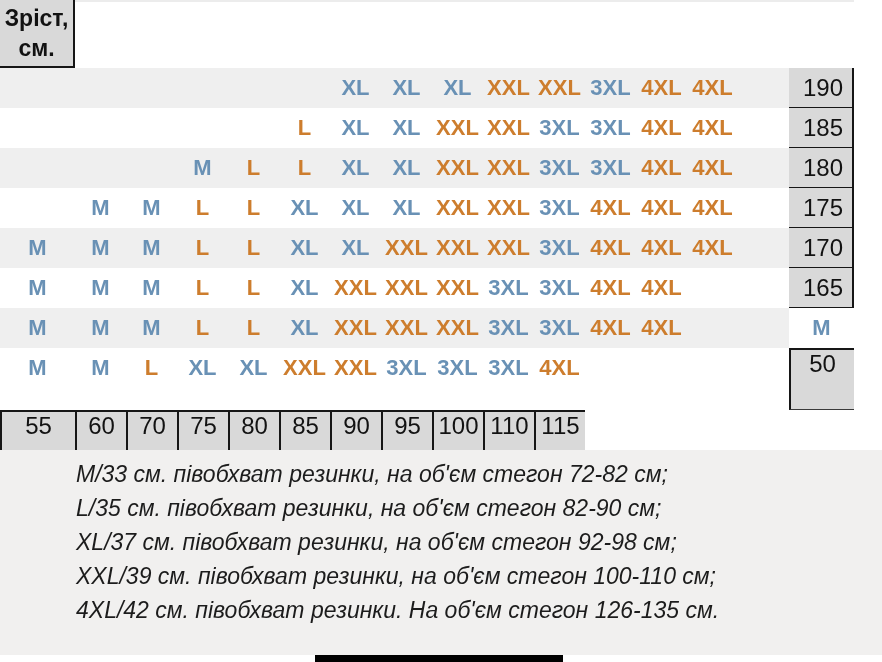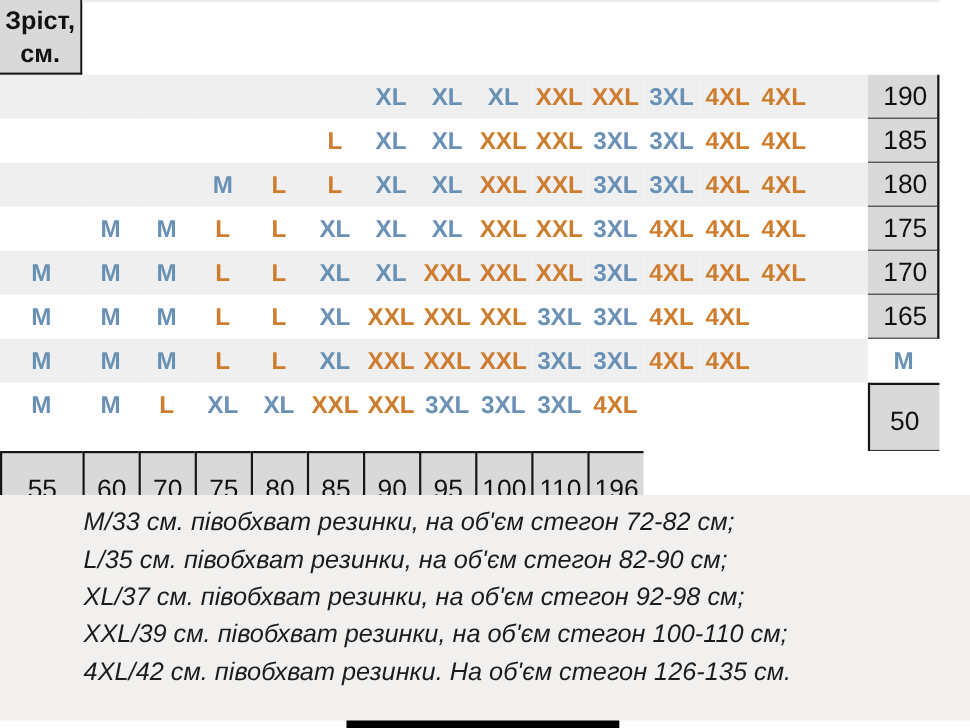--- a/index.html
+++ b/index.html
@@ -50,21 +50,21 @@
 
   
   .blank { height:62px; background:#ffffff; }
   .wcell {
     height:62px;
     background:#d9d9d9;
     border-top:2px solid #161616;
     border-left:2px solid #161616;
     border-bottom:1px solid #3a3a3a;
     align-items:flex-start;
-    padding-top:20px;
+    padding-top:0;
     font-size:24px;
   }
   .whead {
     height:62px;
     background:#d9d9d9;
     border-top:2px solid #161616;
     border-left:2px solid #161616;
     border-right:2px solid #161616;
     border-bottom:1px solid #3a3a3a;
     flex-direction:column;
@@ -236,21 +236,21 @@
     <div class="cell wcell">55</div>
     <div class="cell wcell">60</div>
     <div class="cell wcell">70</div>
     <div class="cell wcell">75</div>
     <div class="cell wcell">80</div>
     <div class="cell wcell">85</div>
     <div class="cell wcell">90</div>
     <div class="cell wcell">95</div>
     <div class="cell wcell">100</div>
     <div class="cell wcell">110</div>
-    <div class="cell wcell">196</div>
+    <div class="cell wcell">115</div>
   </div>
 
 <div class="notes" id="notes">
     <div class="note-line">M/33 см. півобхват резинки, на об'єм стегон 72-82 см;</div>
     <div class="note-line">L/35 см. півобхват резинки, на об'єм стегон 82-90 см;</div>
     <div class="note-line">XL/37 см. півобхват резинки, на об'єм стегон 92-98 см;</div>
     <div class="note-line">XXL/39 см. півобхват резинки, на об'єм стегон 100-110 см;</div>
     <div class="note-line">4XL/42 см. півобхват резинки. На об'єм стегон 126-135 см.</div>
   </div>
 

